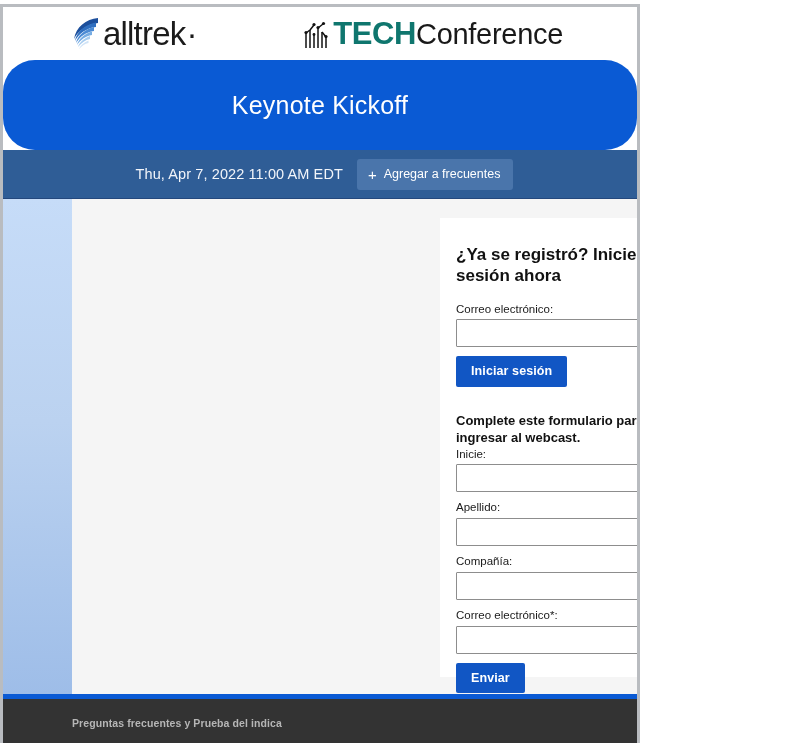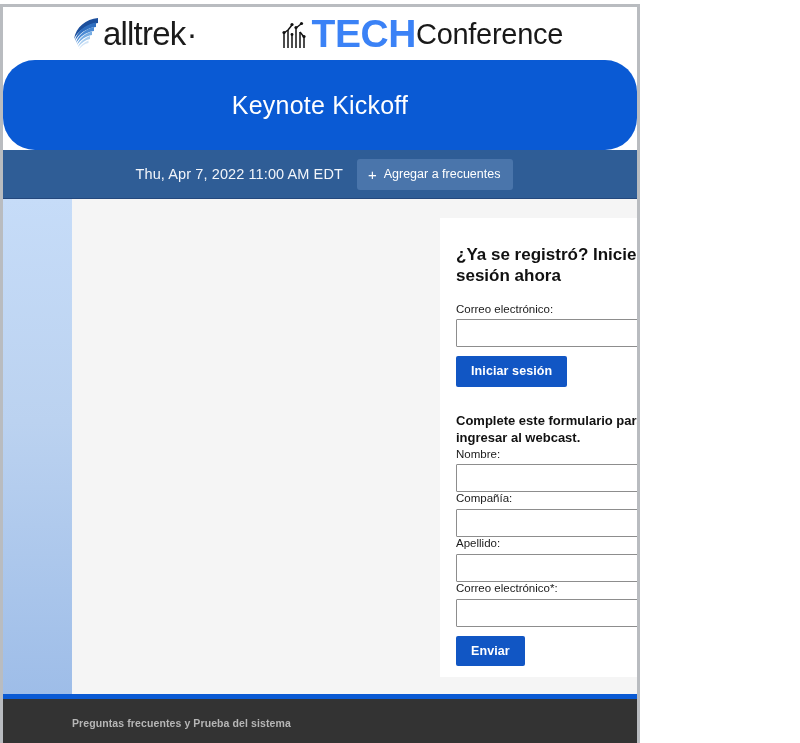--- a/index.html
+++ b/index.html
@@ -72,24 +72,24 @@
     height: 34px;
   }
   .logo-tech .circuit {
     width: 30px;
     height: 30px;
     display: block;
     margin-right: 1px;
   }
   .logo-tech .tech {
     font-family: "Liberation Sans", sans-serif;
-    font-size: 39px;
+    font-size: 31px;
     font-weight: 700;
     letter-spacing: -0.4px;
-    color: #3b82f6;
+    color: #0f766e;
     line-height: 30px;
   }
   .logo-tech .conference {
     font-family: "Liberation Sans", sans-serif;
     font-size: 29px;
     font-weight: 400;
     letter-spacing: -0.3px;
     color: #191919;
     line-height: 30px;
   }
@@ -210,21 +210,21 @@
     height: 28px;
     border: 1px solid #8d8d8d;
     background: #ffffff;
     border-radius: 1px;
     font-family: "Liberation Sans", sans-serif;
     font-size: 12px;
     padding: 0 6px;
     color: #111;
     outline: none;
   }
-  .field-group { }
+  .field-group { margin-bottom: 9px; }
 
   .primary-btn {
     display: inline-block;
     background: #1156c4;
     border: none;
     border-radius: 2px;
     color: #ffffff;
     font-family: "Liberation Sans", sans-serif;
     font-size: 12.5px;
     font-weight: 700;
@@ -326,44 +326,44 @@
           <input class="text-input" type="text" placeholder="" style="">
         </div>
 
         <div class="login-btn-wrap">
           <button class="primary-btn">Iniciar sesión</button>
         </div>
 
         <div class="heading-2">Complete este formulario para ingresar al webcast.</div>
 
         <div class="field-group">
-          <div class="field-label">Nombre:</div>
+          <div class="field-label">Inicie:</div>
+          <input class="text-input" type="text" placeholder="" style="">
+        </div>
+
+        <div class="field-group">
+          <div class="field-label">Apellido:</div>
           <input class="text-input" type="text" placeholder="" style="">
         </div>
 
         <div class="field-group">
           <div class="field-label">Compañía:</div>
-          <input class="text-input" type="text" placeholder="" style="">
-        </div>
-
-        <div class="field-group">
-          <div class="field-label">Apellido:</div>
           <input class="text-input" type="text" placeholder="" style="">
         </div>
 
         <div class="field-group">
           <div class="field-label">Correo electrónico*:</div>
           <input class="text-input" type="text" placeholder="" style="">
         </div>
 
         <div class="submit-btn-wrap">
           <button class="primary-btn">Enviar</button>
         </div>
 
       </div>
     </div>
   </div>
 
   <div class="footer">
-    <a class="footer-link" href="#">Preguntas frecuentes y Prueba del sistema</a>
+    <a class="footer-link" href="#">Preguntas frecuentes y Prueba del indica</a>
   </div>
 
 </div>
 
 </body></html>

